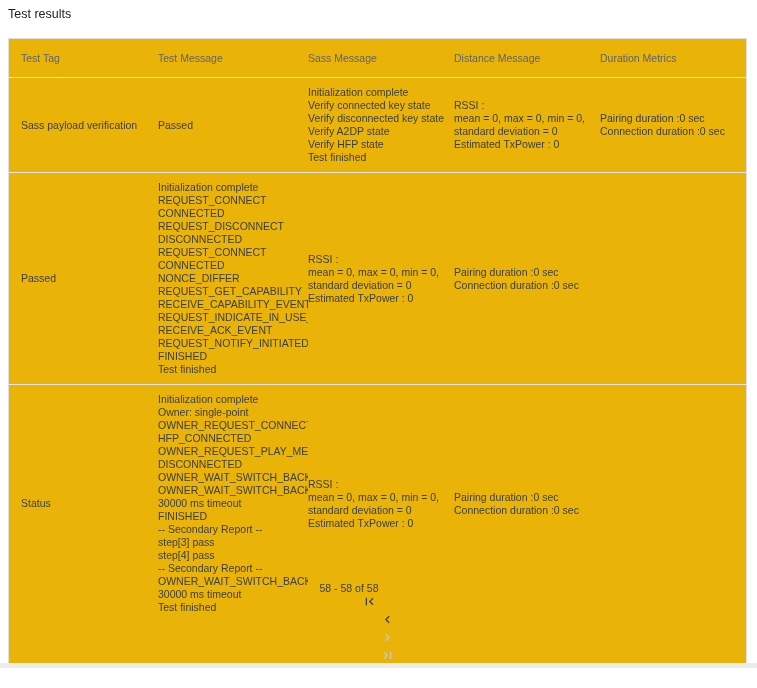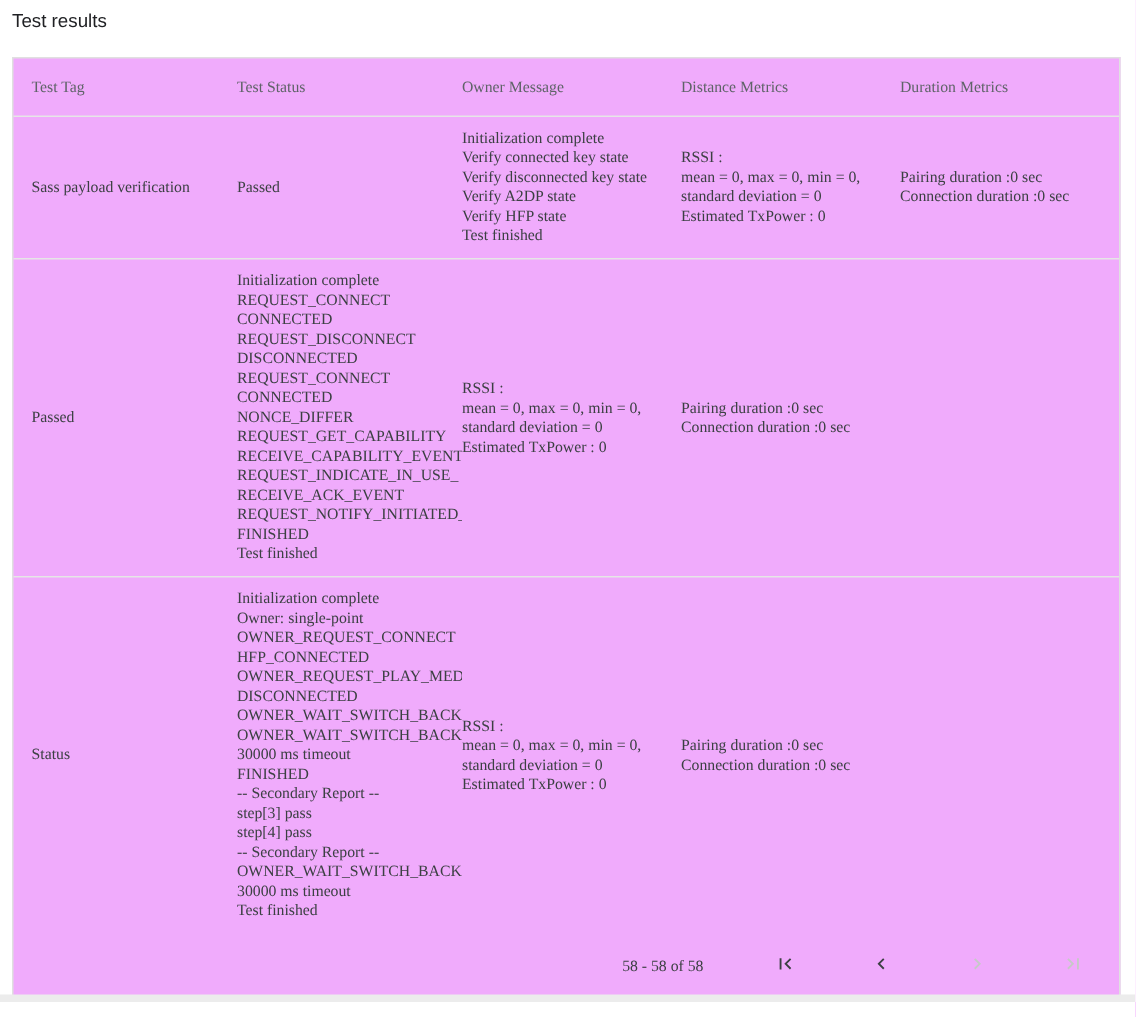--- a/index.html
+++ b/index.html
@@ -22,23 +22,22 @@
     top: 7px;
     font-size: 12.5px;
     color: #202124;
   }
   .card {
     position: absolute;
     left: 8px;
     top: 38px;
     width: 739px;
     border: 1px solid #e0e0e0;
-    background: #f0abfc;
+    background: #eab308;
     box-sizing: border-box;
-    font-family: Liberation Serif, serif;
   }
   .thead, .trow {
     display: grid;
     grid-template-columns: 137px 150px 146px 146px 1fr;
     padding-left: 12px;
     box-sizing: border-box;
   }
   .thead {
     height: 38px;
     align-items: center;
@@ -64,20 +63,21 @@
   }
   .lines { white-space: pre-line; }
   .paginator {
     height: 44px;
     display: flex;
     align-items: center;
     justify-content: flex-end;
     padding-right: 17px;
     font-size: 10.5px;
     color: #3c4043;
+    flex-direction: column;
   }
   .range-label { margin-right: 40px; }
   .pg-btn {
     width: 28px;
     height: 28px;
     margin-left: 36px;
     border: none;
     background: transparent;
     padding: 0;
     display: flex;
@@ -102,23 +102,23 @@
 </head>
 <body>
 
 <div class="viewport">
 
   <div class="page-title">Test results</div>
 
   <div class="card">
     <div class="thead" id="thead">
         <div class="th">Test Tag</div>
-        <div class="th">Test Status</div>
-        <div class="th">Owner Message</div>
-        <div class="th">Distance Metrics</div>
+        <div class="th">Test Message</div>
+        <div class="th">Sass Message</div>
+        <div class="th">Distance Message</div>
         <div class="th">Duration Metrics</div>
       </div>
     <div id="tbody">
   <div class="trow">
     <div class="cell">Sass payload verification</div>
     <div class="cell">Passed</div>
     <div class="cell lines">Initialization complete
 Verify connected key state
 Verify disconnected key state
 Verify A2DP state

